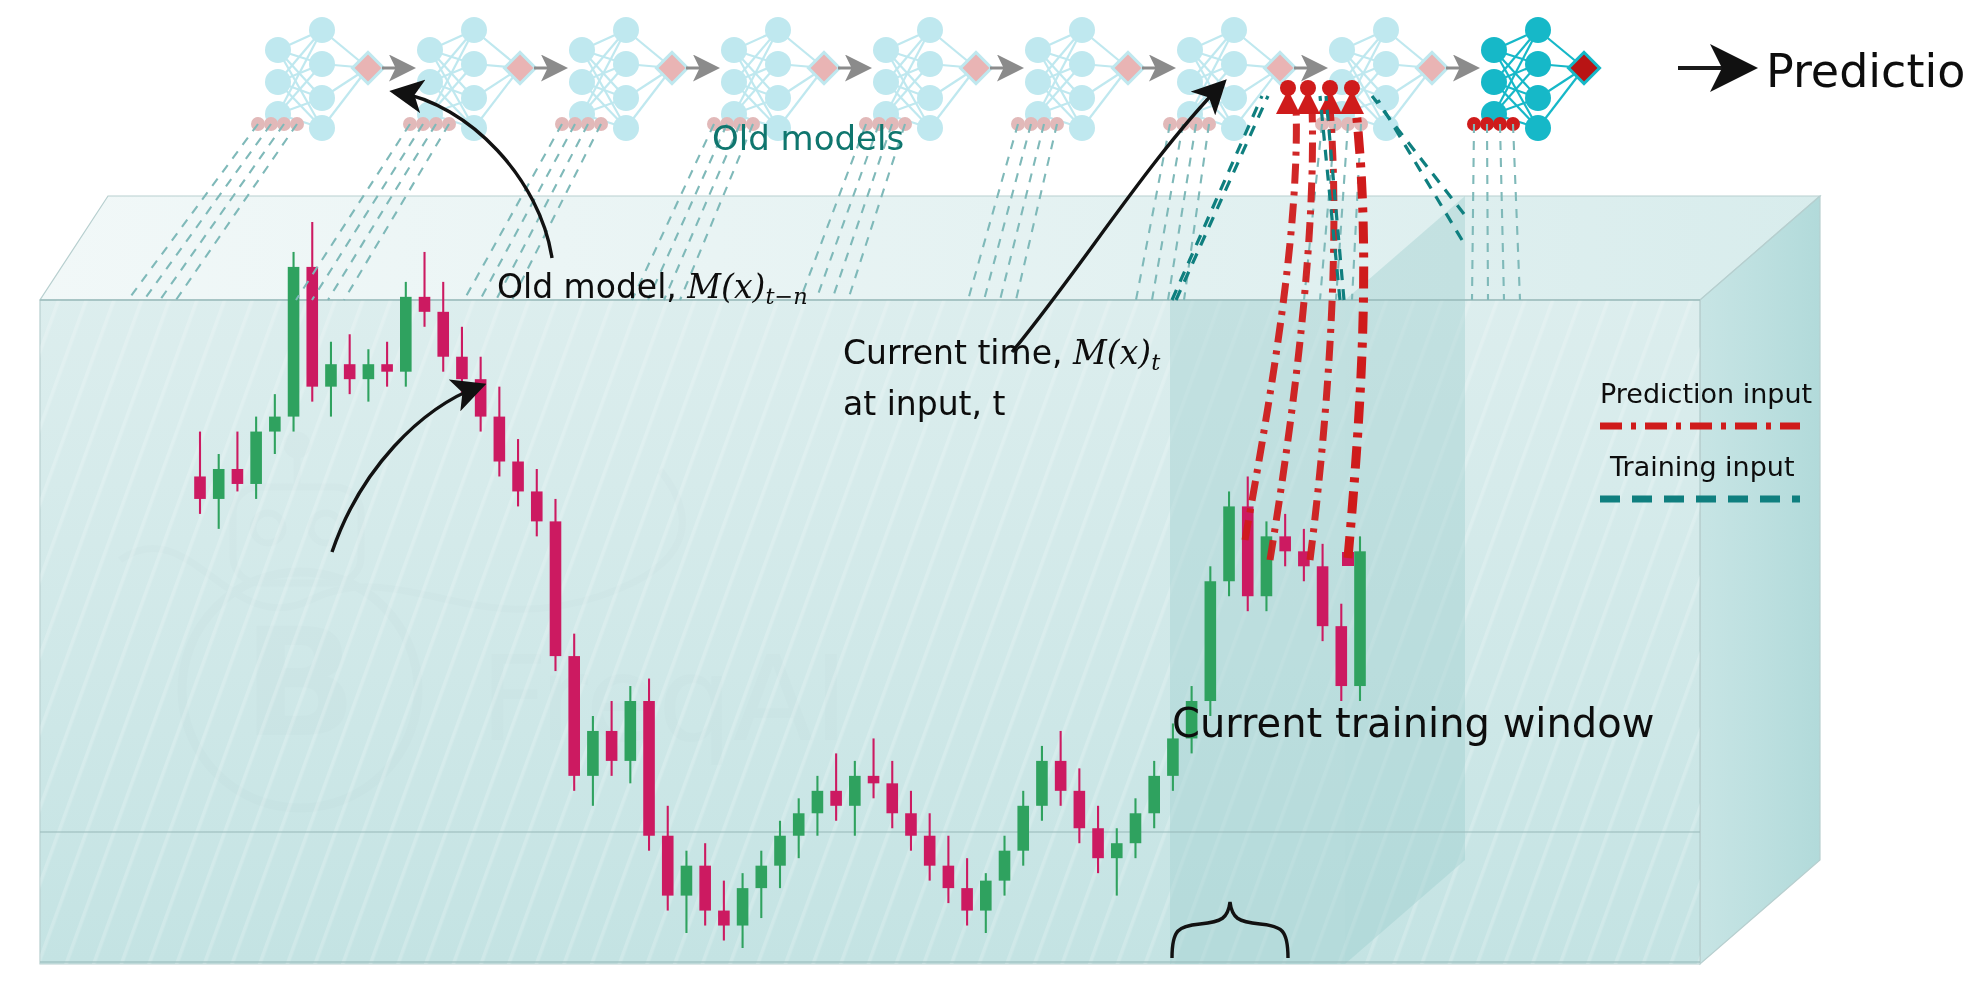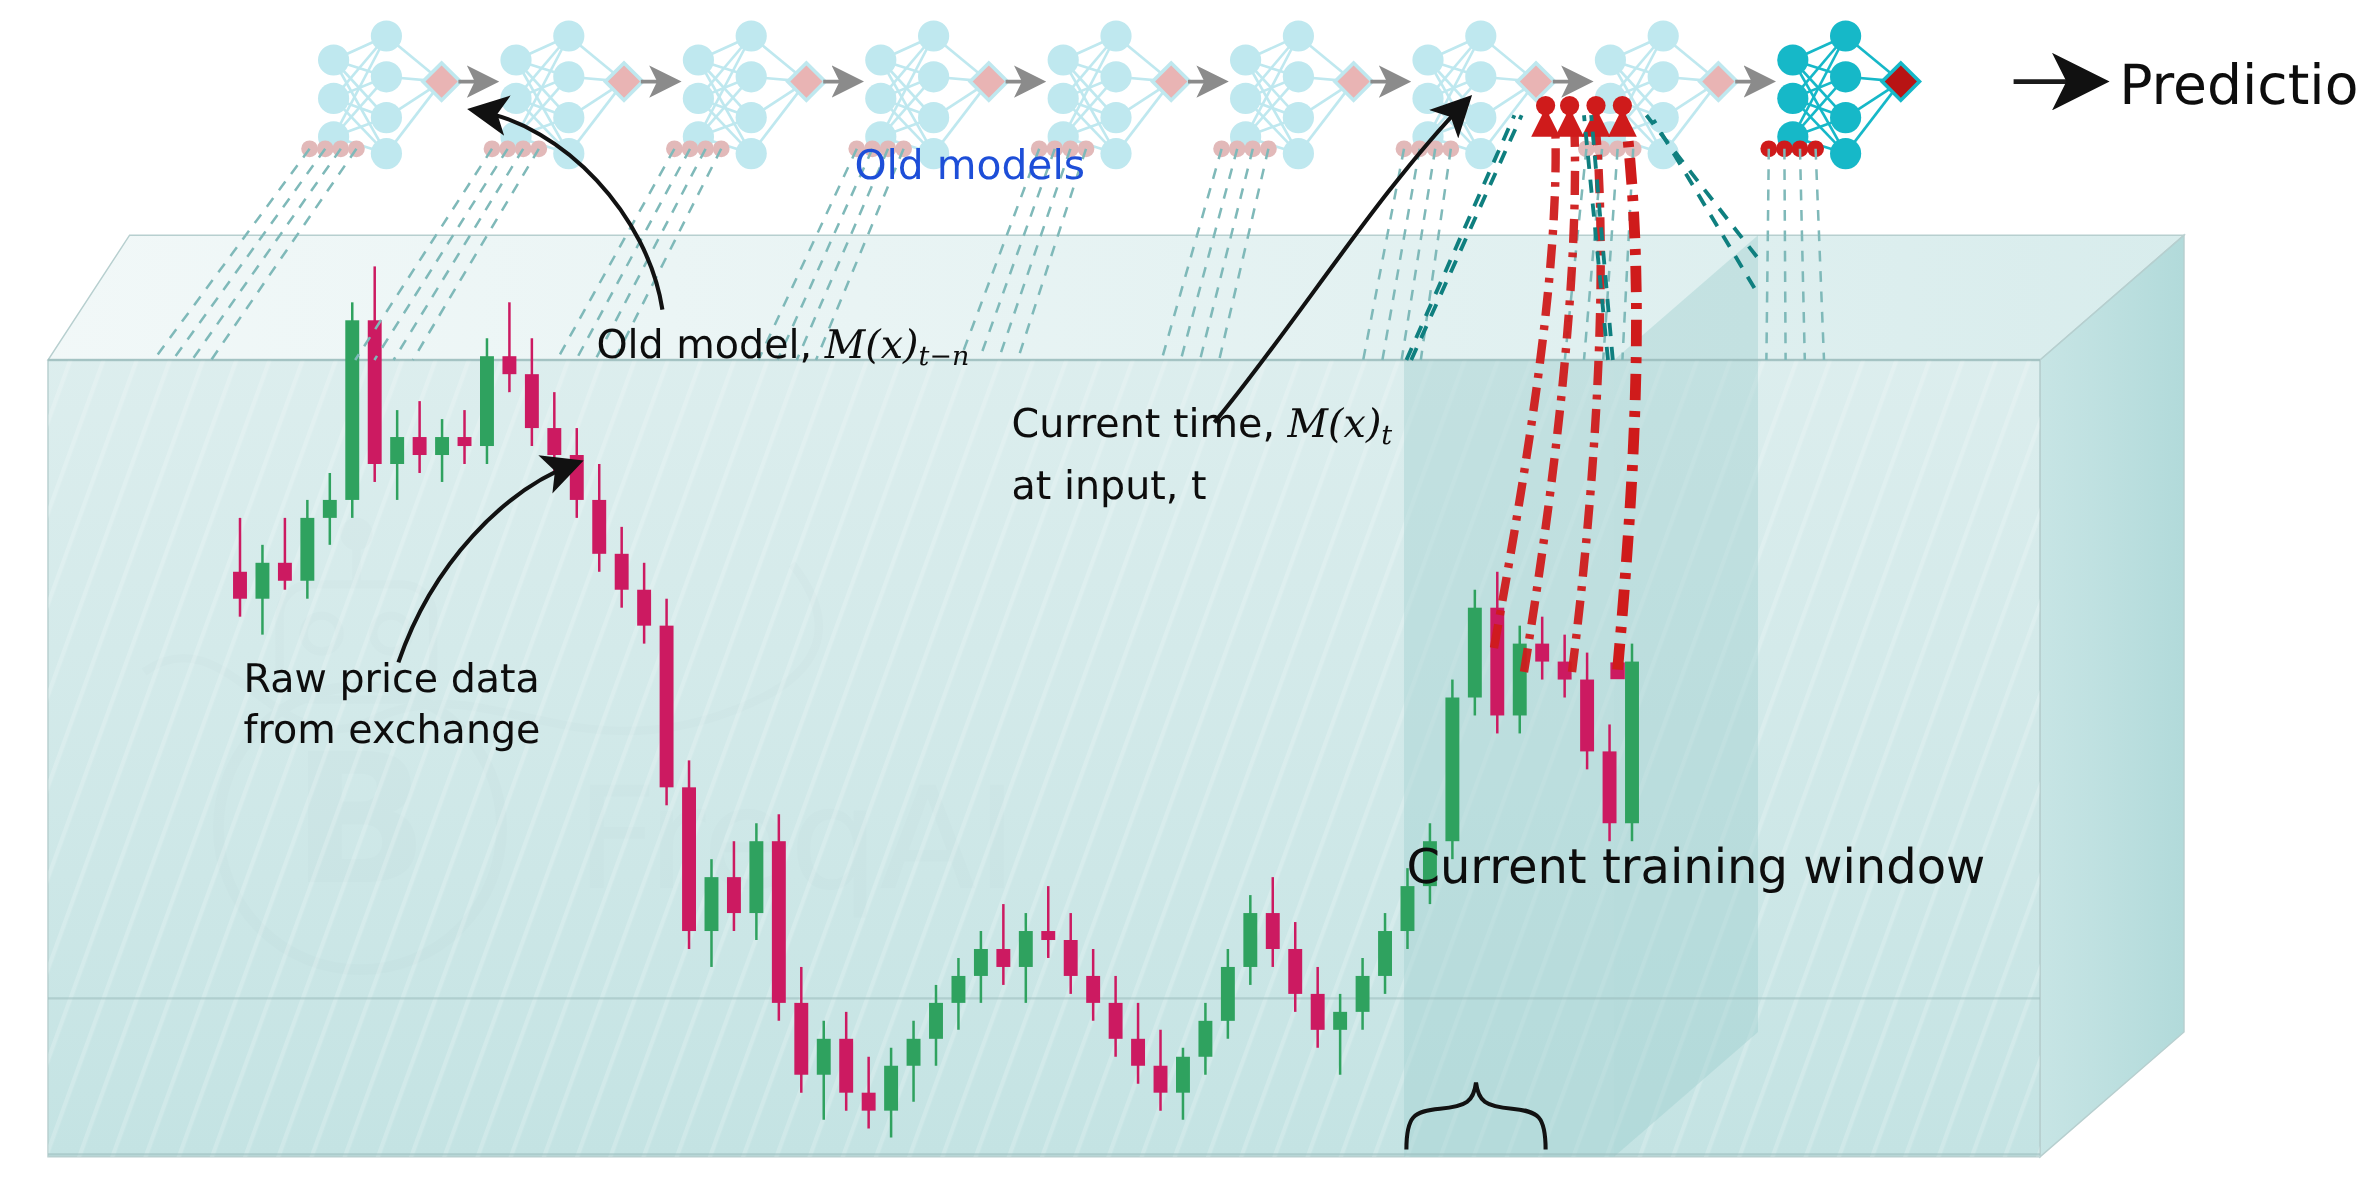--- a/index.html
+++ b/index.html
@@ -1,21 +1,21 @@
 <!DOCTYPE html>
 <html><head>
 <meta charset="utf-8">
 <style>
   html,body{margin:0;padding:0;background:#ffffff;}
   body{width:1966px;height:981px;overflow:hidden;font-family:"DejaVu Sans",sans-serif;}
   #stage{position:relative;width:1966px;height:981px;background:#fff;}
   #stage svg.layer{position:absolute;left:0;top:0;width:1966px;height:981px;}
   .txt{position:absolute;color:#0d0d0d;white-space:nowrap;}
   .t-prediction{font-size:46px;font-family:"DejaVu Sans",sans-serif;letter-spacing:0px;}
-  .t-oldmodels{font-size:34px;color:#1d4ed8;font-family:"DejaVu Sans",sans-serif;}
+  .t-oldmodels{font-size:34px;color:#0f766e;font-family:"DejaVu Sans",sans-serif;}
   .t-annot{font-size:33px;line-height:42px;font-family:"DejaVu Sans",sans-serif;}
   .t-legend{font-size:27px;font-family:"DejaVu Sans",sans-serif;}
   .t-window{font-size:40px;font-family:"DejaVu Sans",sans-serif;}
   .mathi{font-family:"DejaVu Serif",serif;font-style:italic;}
   .sub{font-family:"DejaVu Serif",serif;font-style:italic;font-size:0.68em;vertical-align:-0.28em;}
 </style>
 </head>
 <body>
 
 <div id="stage">
@@ -582,21 +582,31 @@
     </div>
   </div>
 
   <div class="txt t-annot" style="left:843px;top:332px;">
     <div>
       <span>Current time, </span><span class="mathi">M(x)</span><span class="sub">t</span>
     </div>
     <div>at input, t</div>
   </div>
 
-  <div class="txt t-annot" style="left:203px;top:545px;">
-    <div>Raw price data</div>
-    <div>from exchange</div>
+
+  <div class="txt t-window" style="left:1172px;top:700px;">Current training window</div>
+
+  <div style="position:absolute;left:1600px;top:378px;">
+    <div class="txt t-legend" style="position:relative;left:0;top:0;">Prediction input</div>
+    <div style="position:relative;width:200px;height:0;margin-top:12px;">
+      <svg width="200" height="10" style="display:block;">
+        <line x1="0" y1="5" x2="200" y2="5" stroke="#cf1b1b" stroke-width="7" stroke-dasharray="22 9 5 9"></line>
+      </svg>
+    </div>
+    <div class="txt t-legend" style="position:relative;left:10px;top:30px;">Training input</div>
+    <div style="position:relative;width:200px;height:0;margin-top:42px;">
+      <svg width="200" height="10" style="display:block;">
+        <line x1="0" y1="5" x2="200" y2="5" stroke="#0f7f7f" stroke-width="7" stroke-dasharray="20 12"></line>
+      </svg>
+    </div>
   </div>
 
-  <div class="txt t-window" style="left:1172px;top:700px;">Current training window</div>
-
-
 </div>
 
 </body></html>

